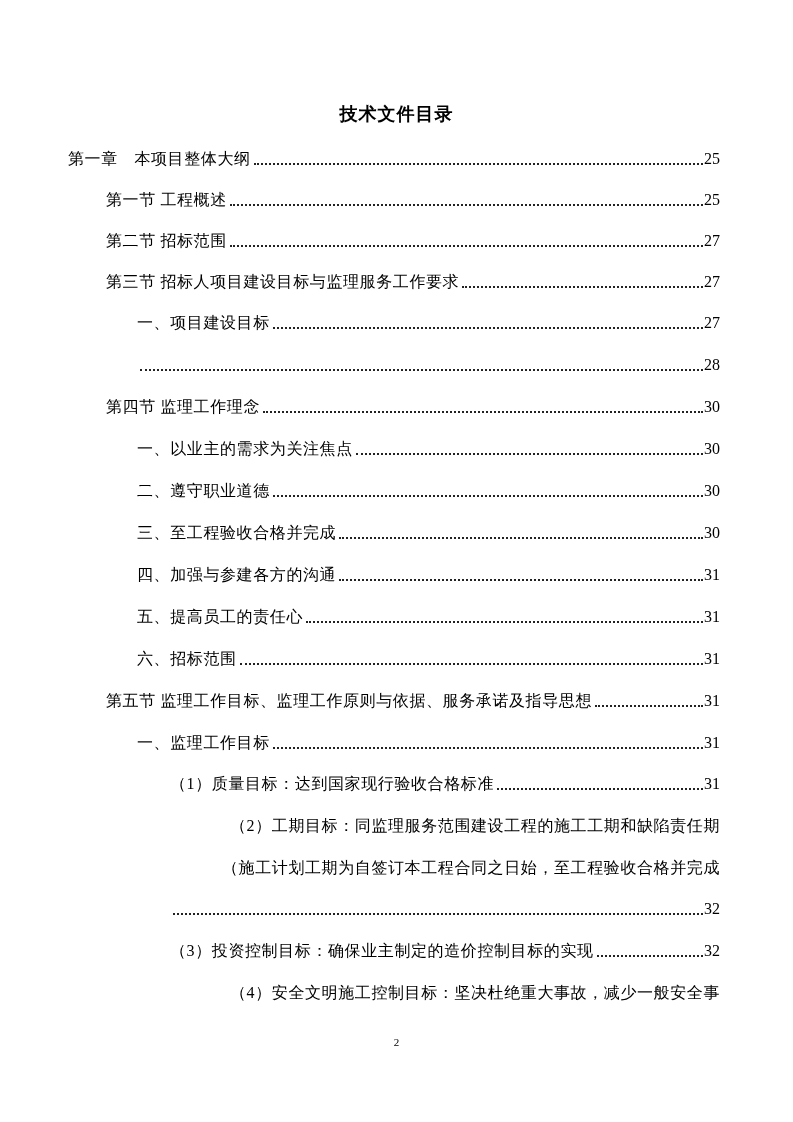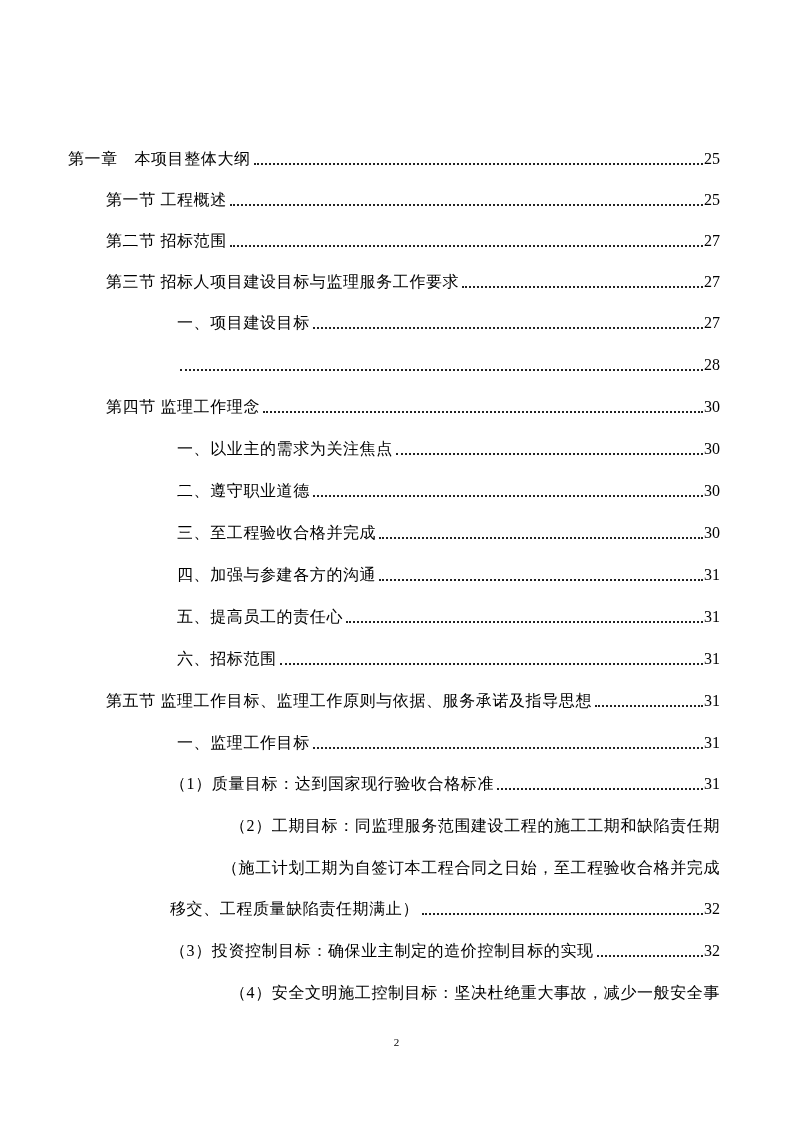--- a/index.html
+++ b/index.html
@@ -44,21 +44,21 @@
       right: 73px;
       height: 24px;
       display: flex;
       align-items: flex-end;
       font-size: 16px;
       line-height: 24px;
       white-space: nowrap;
     }
     .toc-row.lvl0 { left: 68px; }
     .toc-row.lvl1 { left: 106px; }
-    .toc-row.lvl2 { left: 137px; margin-left: 40px; }
+    .toc-row.lvl2 { left: 137px; }
     .toc-row.lvl3 { left: 170px; }
     .toc-row.cont { left: 170px; }
     .toc-label {
       flex: 0 0 auto;
       letter-spacing: 0.6px;
     }
     .toc-leader {
       flex: 1 1 auto;
       overflow: hidden;
       margin: 0 1px 0 3px;
@@ -86,20 +86,21 @@
       left: 0;
       width: 793px;
       text-align: center;
       font-size: 11px;
     }
   </style>
 </head>
 <body>
 
 <div class="page">
+  <div class="toc-title">技术文件目录</div>
 
   <div class="toc-list">
 
     <div class="toc-row lvl0" style="top:147px">
       <span class="toc-label">第一章　本项目整体大纲</span>
       <span class="toc-leader"></span>
       <span class="toc-page">25</span>
     </div>
 
     <div class="toc-row lvl1" style="top:188px">
@@ -193,21 +194,20 @@
 
     <div class="toc-row lvl3 nolead" style="top:814px">
       <span class="toc-label">（2）工期目标：同监理服务范围建设工程的施工工期和缺陷责任期</span>
     </div>
 
     <div class="toc-row cont nolead" style="top:856px">
       <span class="toc-label">（施工计划工期为自签订本工程合同之日始，至工程验收合格并完成</span>
     </div>
 
     <div class="toc-row cont" style="top:897px">
-      <span class="toc-label">移交、工程质量缺陷责任期满止）</span>
       <span class="toc-leader"></span>
       <span class="toc-page">32</span>
     </div>
 
     <div class="toc-row lvl3" style="top:939px">
       <span class="toc-label">（3）投资控制目标：确保业主制定的造价控制目标的实现</span>
       <span class="toc-leader"></span>
       <span class="toc-page">32</span>
     </div>
 

